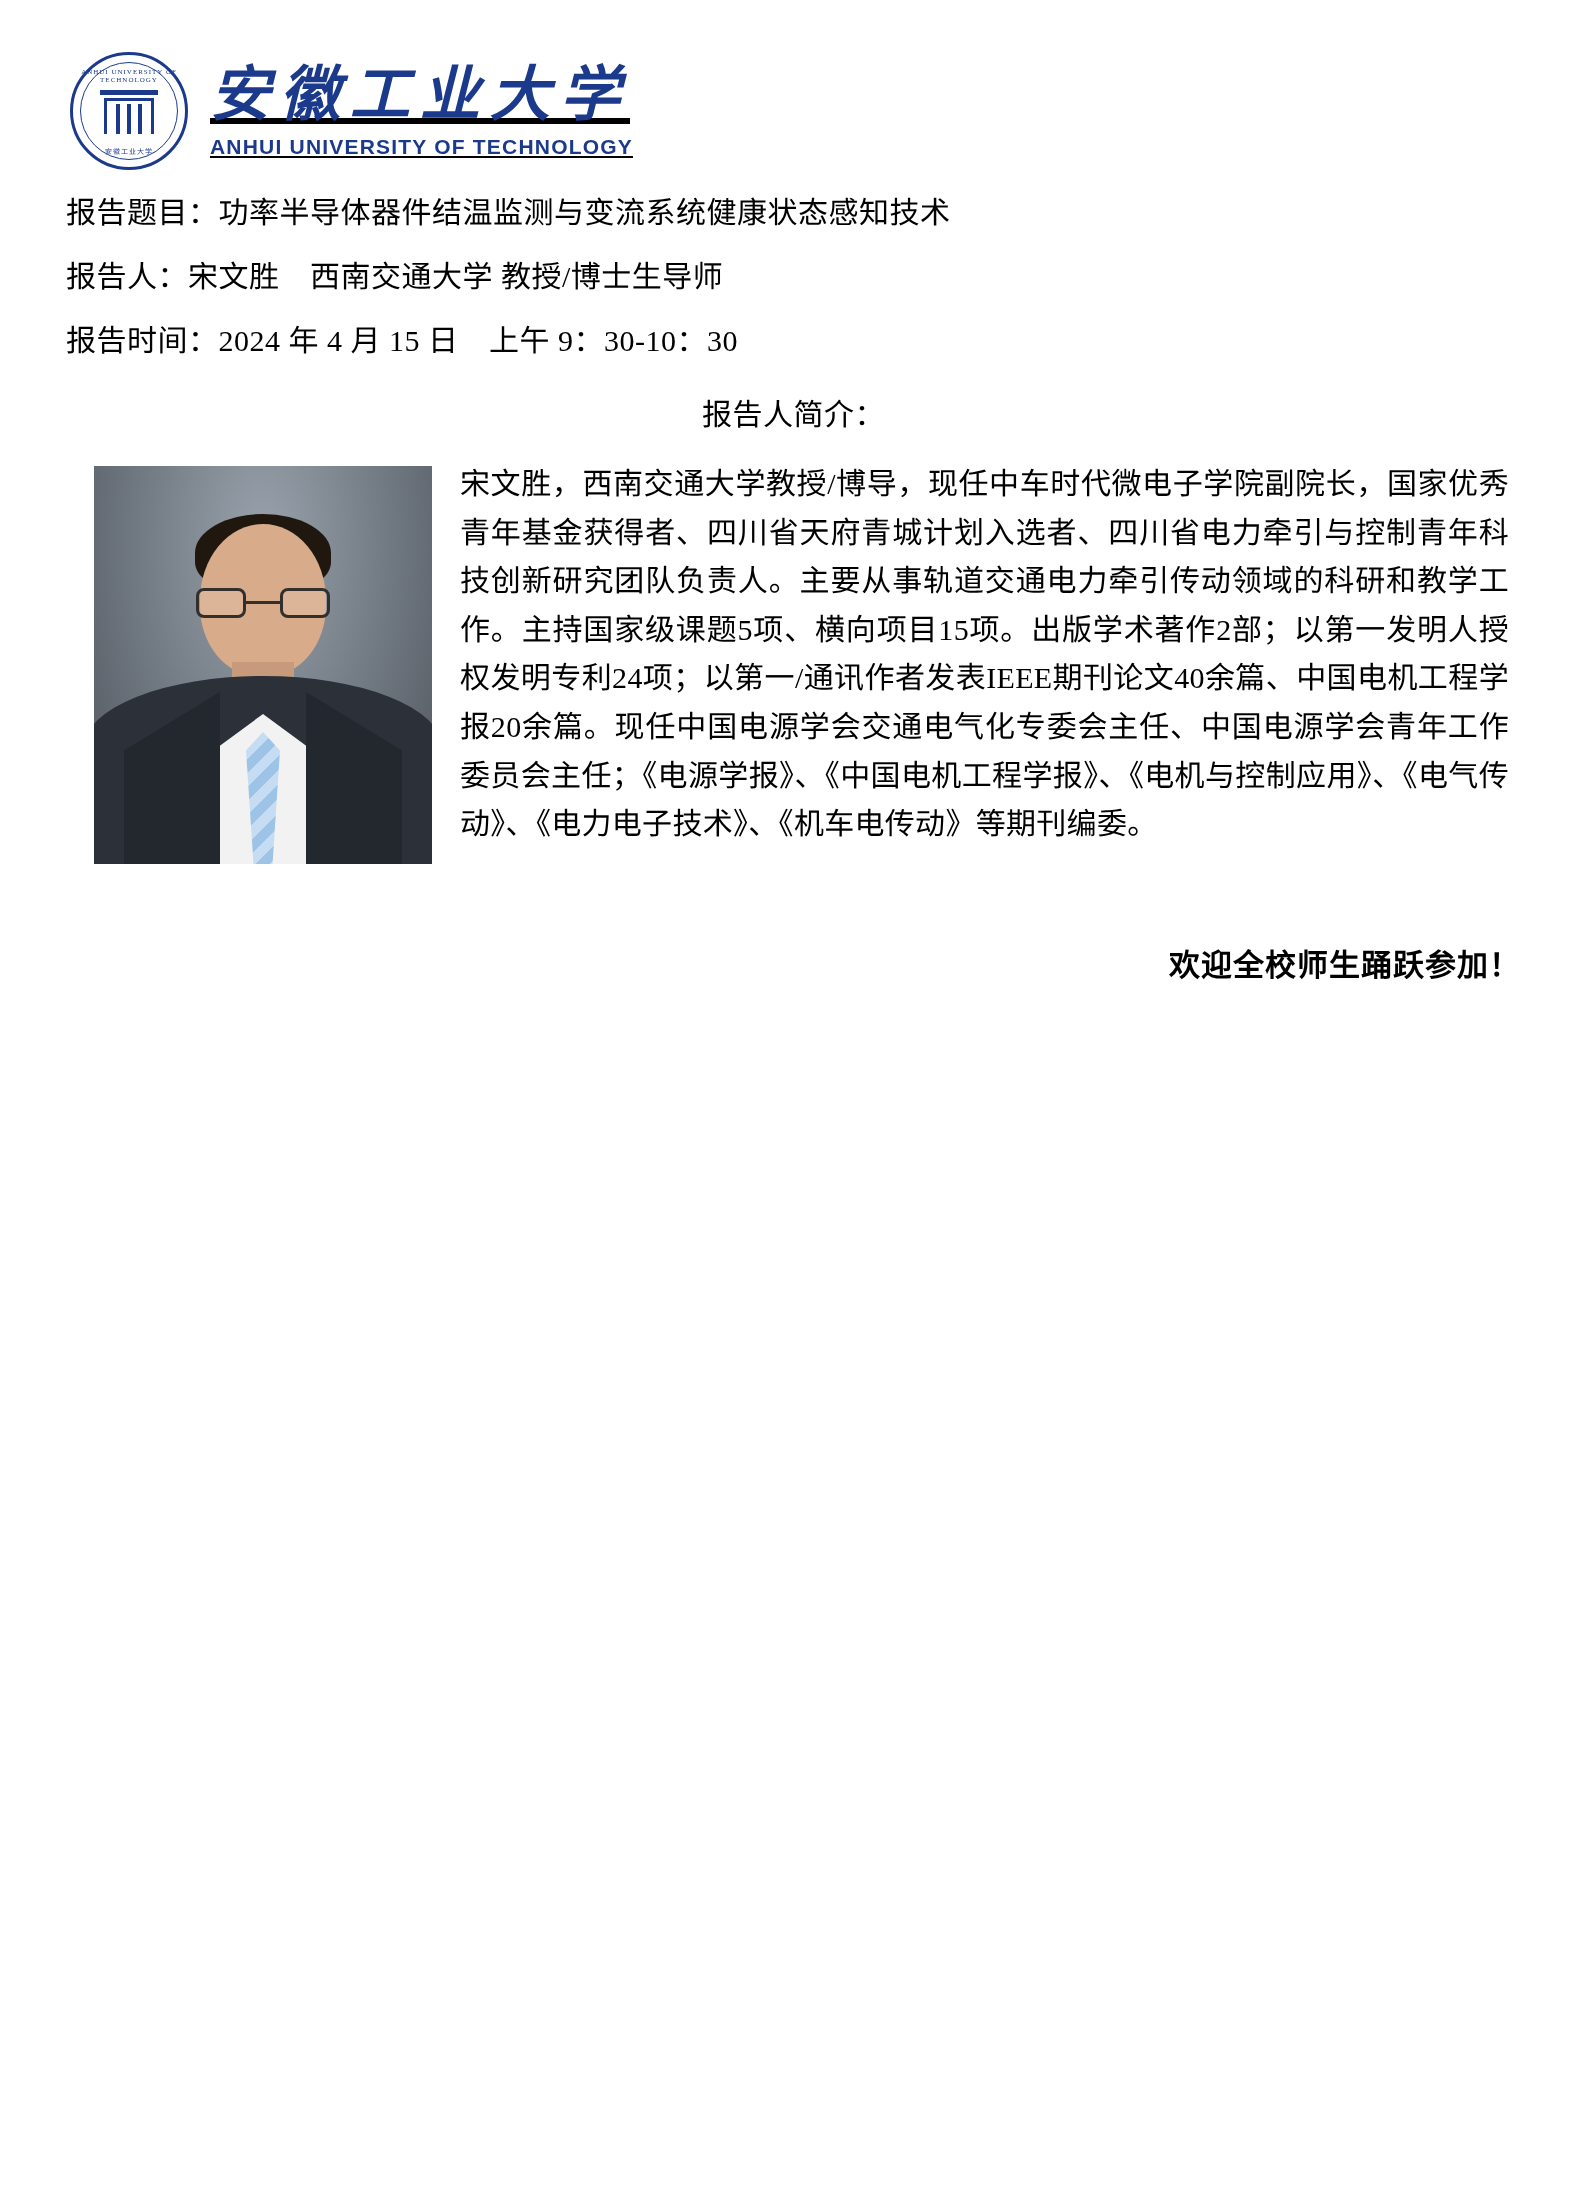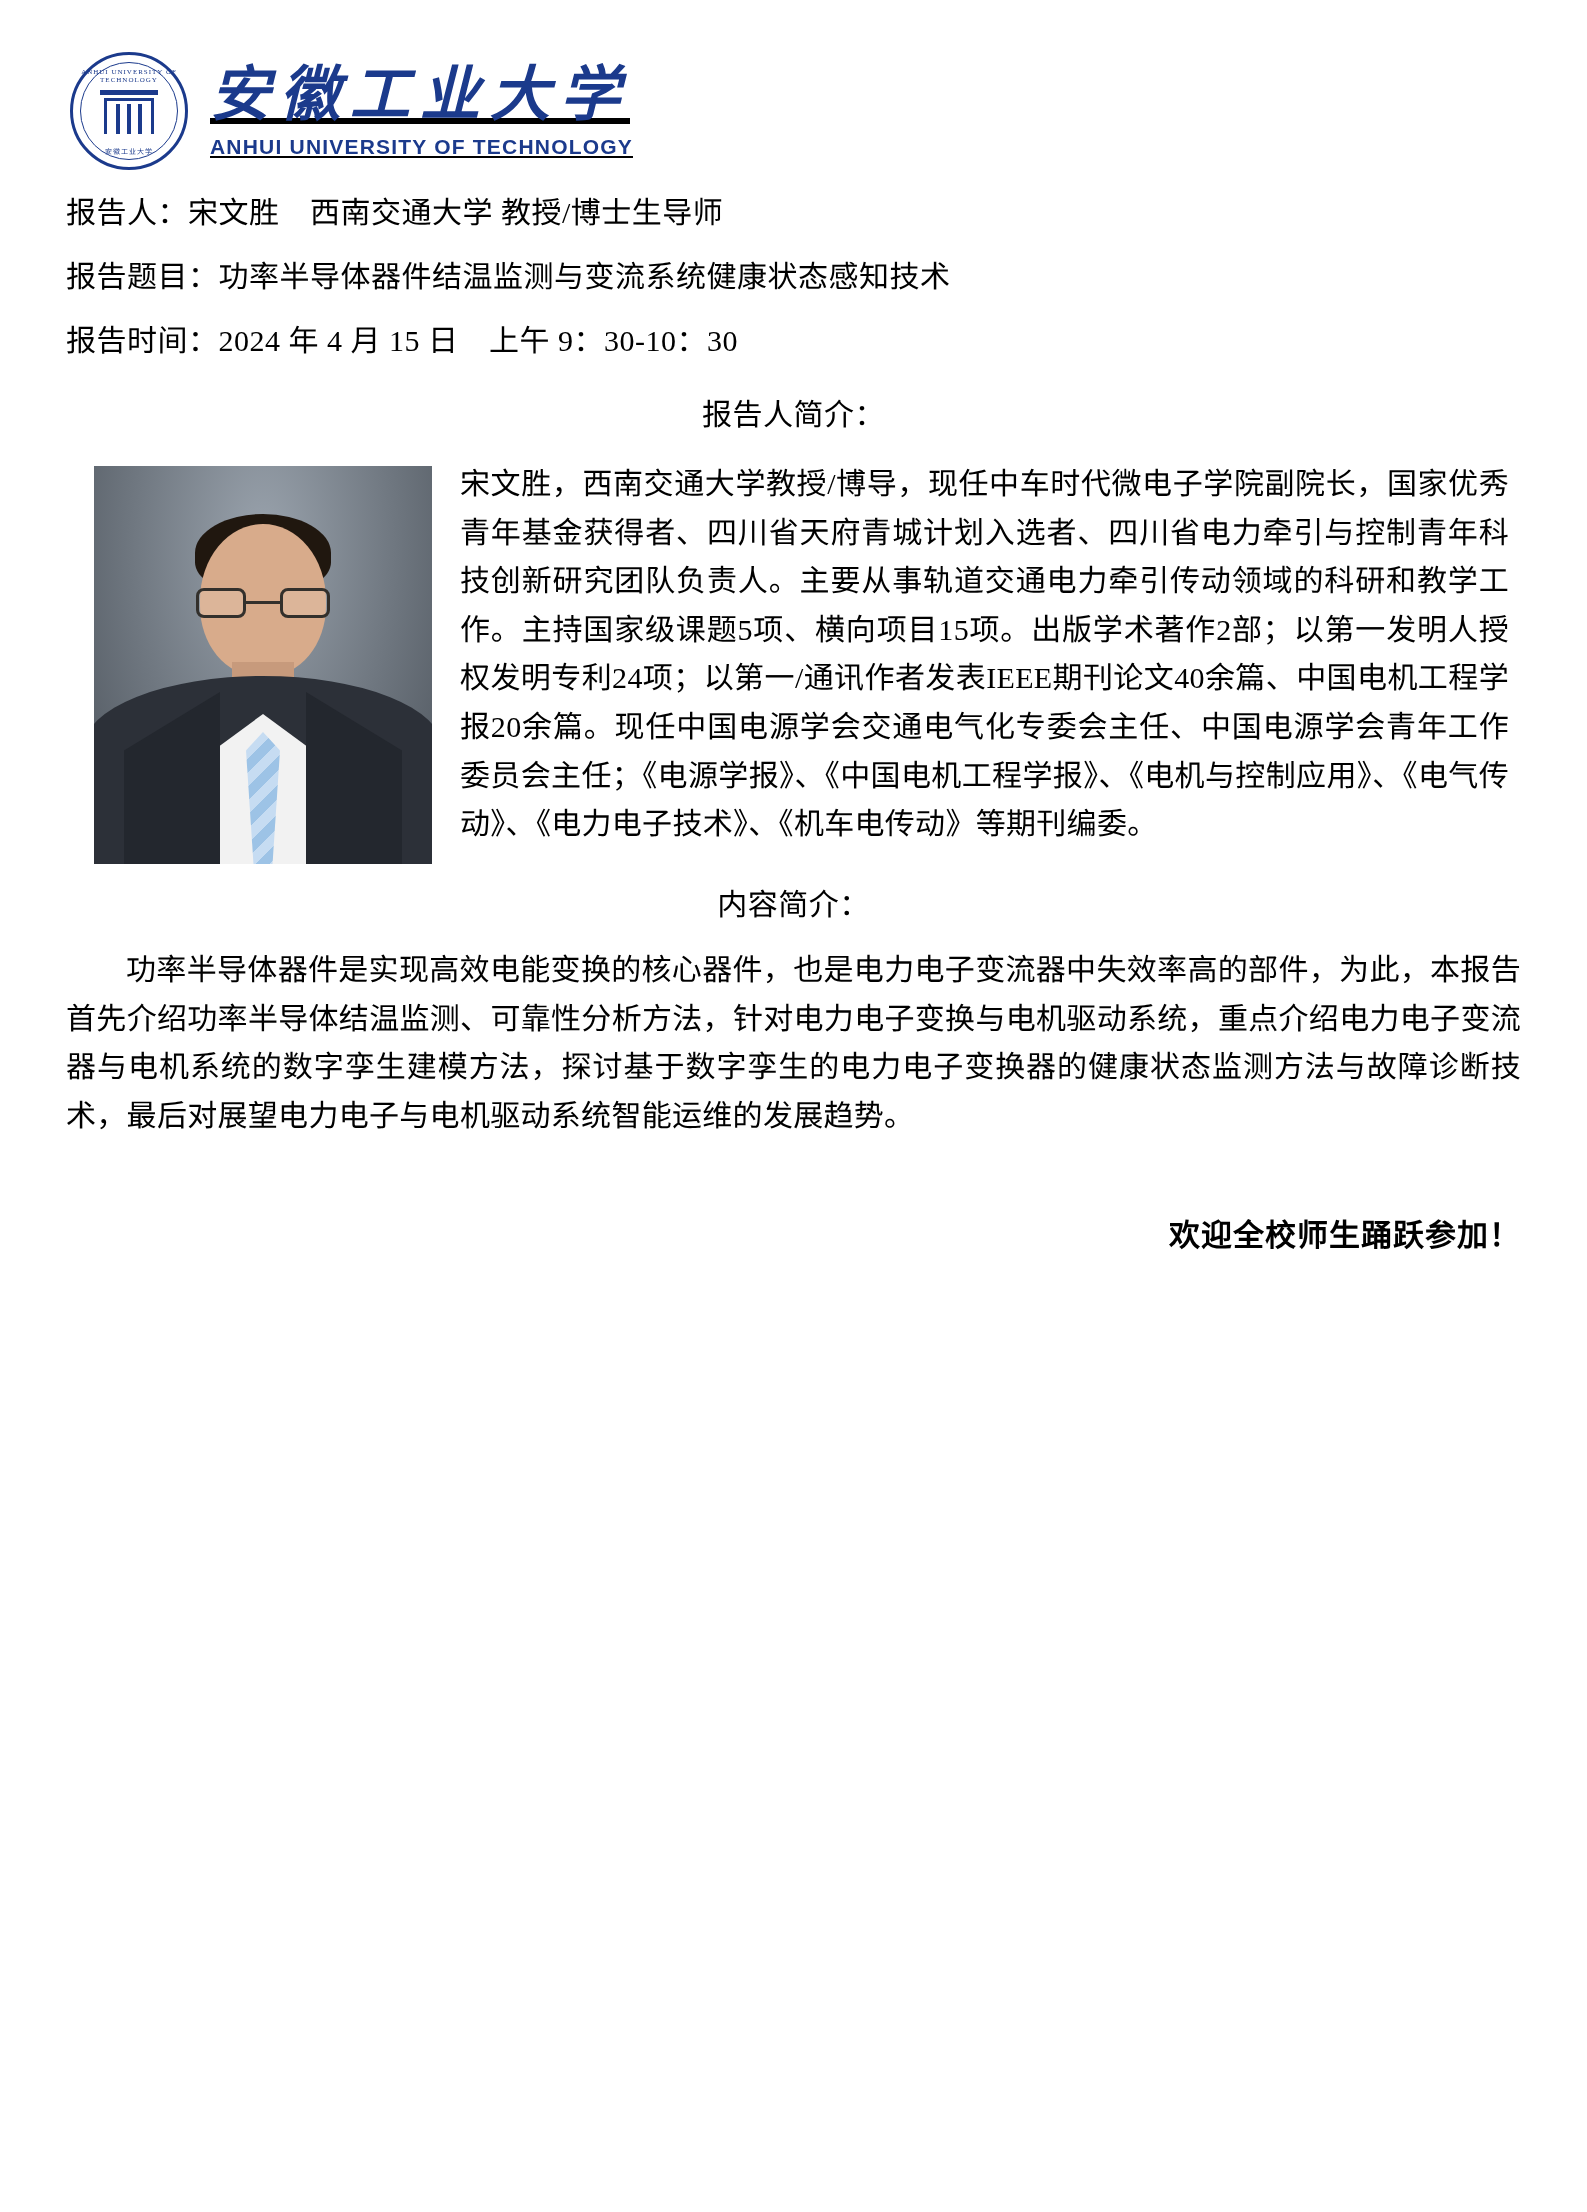--- a/index.html
+++ b/index.html
@@ -273,22 +273,22 @@
         <div class="col c3"></div>
       </div>
       <div class="seal-arc-bottom">安徽工业大学</div>
     </div>
     <div class="wordmark">
       <div class="cn">安徽工业大学</div>
       <div class="en">ANHUI UNIVERSITY OF TECHNOLOGY</div>
     </div>
   </div>
 
+  <p class="meta-line">报告题目：功率半导体器件结温监测与变流系统健康状态感知技术</p>
   <p class="meta-line">报告人：宋文胜　西南交通大学 教授/博士生导师</p>
-  <p class="meta-line">报告题目：功率半导体器件结温监测与变流系统健康状态感知技术</p>
   <p class="meta-line">报告时间：2024 年 4 月 15 日　上午 9：30-10：30</p>
 
   <p class="section-label">报告人简介：</p>
 
   <div class="bio-block">
     <div class="portrait">
       <div class="hair"></div>
       <div class="head"></div>
       <div class="glasses">
         <div class="lens l"></div>
@@ -299,20 +299,16 @@
       <div class="suit"></div>
       <div class="shirt"></div>
       <div class="lapel-l"></div>
       <div class="lapel-r"></div>
       <div class="tie"></div>
     </div>
     <p class="body-text bio-text">宋文胜，西南交通大学教授/博导，现任中车时代微电子学院副院长，国家优秀青年基金获得者、四川省天府青城计划入选者、四川省电力牵引与控制青年科技创新研究团队负责人。主要从事轨道交通电力牵引传动领域的科研和教学工作。主持国家级课题5项、横向项目15项。出版学术著作2部；以第一发明人授权发明专利24项；以第一/通讯作者发表IEEE期刊论文40余篇、中国电机工程学报20余篇。现任中国电源学会交通电气化专委会主任、中国电源学会青年工作委员会主任；《电源学报》、《中国电机工程学报》、《电机与控制应用》、《电气传动》、《电力电子技术》、《机车电传动》等期刊编委。</p>
     <div class="clear"></div>
   </div>
 
-  <div class="content-intro">
-    <p class="section-label">内容简介：</p>
-    <p class="body-text indent">功率半导体器件是实现高效电能变换的核心器件，也是电力电子变流器中失效率高的部件，为此，本报告首先介绍功率半导体结温监测、可靠性分析方法，针对电力电子变换与电机驱动系统，重点介绍电力电子变流器与电机系统的数字孪生建模方法，探讨基于数字孪生的电力电子变换器的健康状态监测方法与故障诊断技术，最后对展望电力电子与电机驱动系统智能运维的发展趋势。</p>
-  </div>
 
   <div class="footer-line">欢迎全校师生踊跃参加！</div>
 
 </div>
 
 </body></html>

